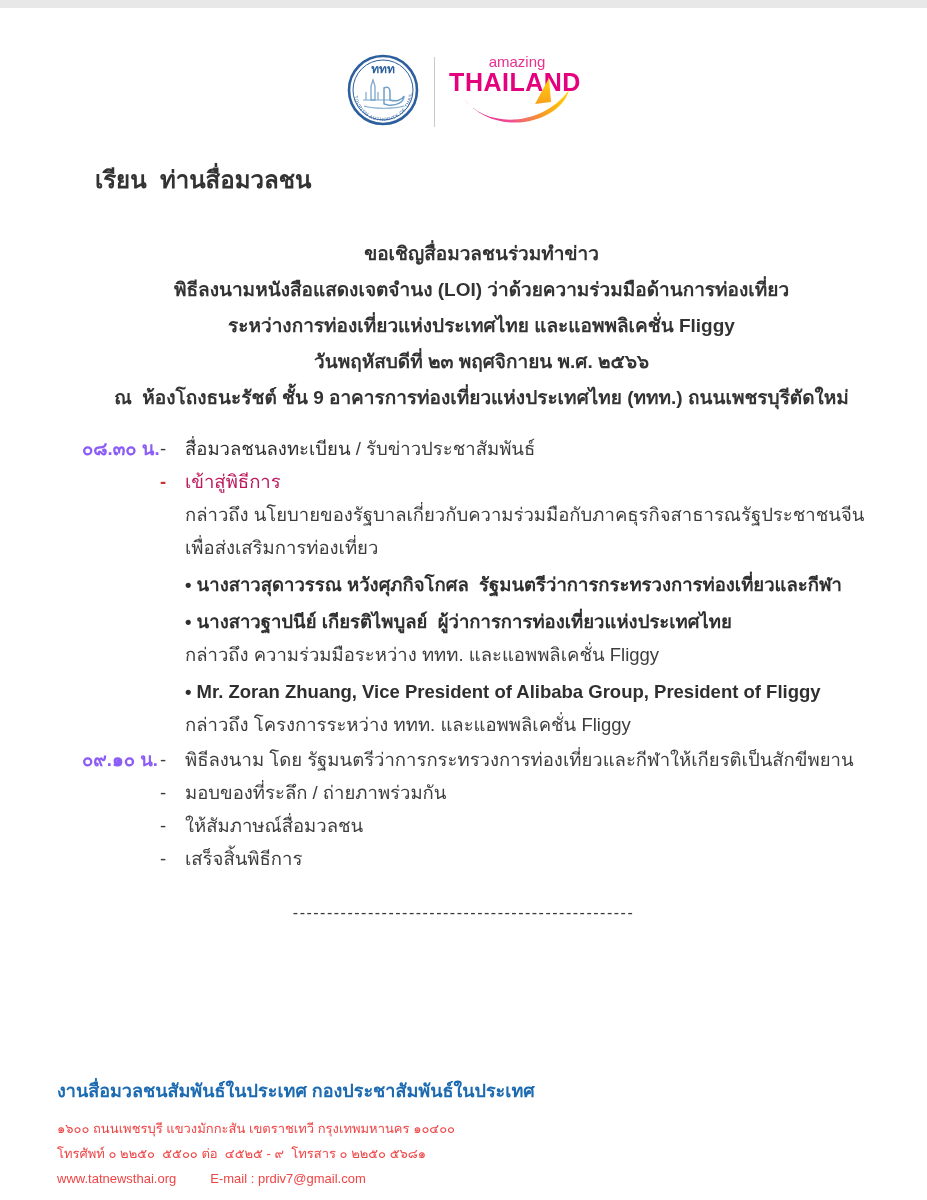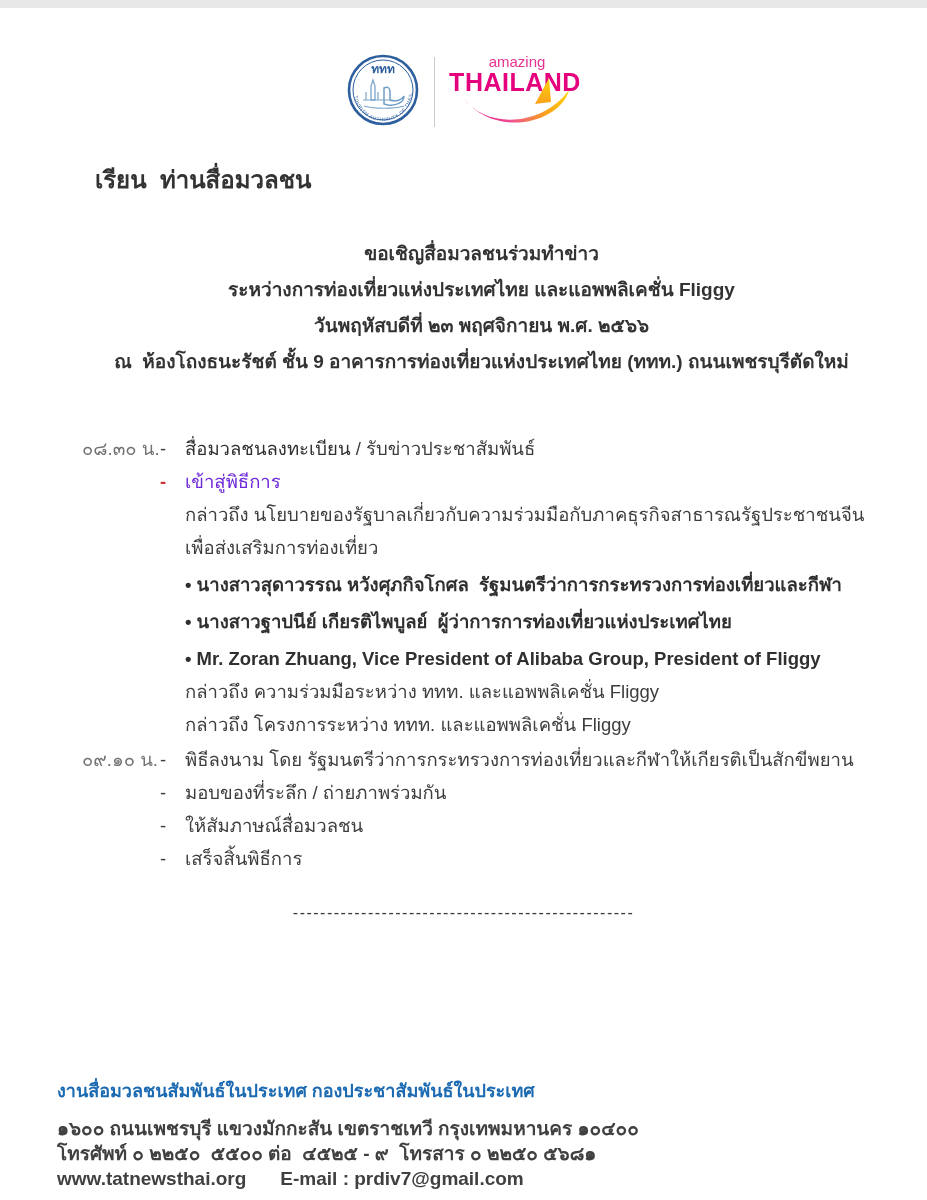--- a/index.html
+++ b/index.html
@@ -31,41 +31,41 @@
   .title-block{
     position:absolute;top:228px;left:0;right:0;
     text-align:center;font-weight:bold;color:#333;
     font-size:19px;
   }
   .title-block .tline{line-height:36px;padding-left:36px;}
 
   
   .schedule{position:absolute;top:424px;left:82px;width:800px;font-size:18.5px;}
   .srow{display:flex;align-items:flex-start;line-height:33px;}
-  .srow .time{width:78px;flex:0 0 78px;font-weight:normal;color:#737373;}
+  .srow .time{width:78px;flex:0 0 78px;font-weight:bold;color:#8b5cf6;}
   .srow .marker{width:25px;flex:0 0 25px;}
   .srow .txt{max-width:693px;}
   .srow.bullet-row{margin-top:4px;font-weight:bold;color:#2f2f2f;}
   .srow .bold{font-weight:normal;color:#2f2f2f;}
   .red-dash{color:#cc3333;font-weight:bold;}
-  .maroon{color:#6d28d9;}
+  .maroon{color:#be185d;}
 
   
   .separator{
     position:absolute;top:893px;left:0;right:0;
     text-align:center;font-size:16px;color:#3a3a3a;
     letter-spacing:1.5px;line-height:24px;
   }
 
   
   .footer{position:absolute;left:57px;top:1068px;}
   .footer .f-title{
     font-size:18px;font-weight:bold;color:#1b6ab2;margin-bottom:11px;
   }
-  .footer .f-line{font-size:19px;color:#404040;line-height:25px;font-weight:bold;}
+  .footer .f-line{font-size:13px;color:#ef4444;line-height:25px;}
   .footer .f-web{margin-right:34px;}
 
   
   svg text{font-family:"Liberation Sans","DejaVu Sans",sans-serif;}
 </style>
 </head>
 <body>
 
 <div class="page">
 
@@ -108,20 +108,21 @@
       <text x="68" y="39" text-anchor="middle" font-size="25" font-weight="bold" letter-spacing="0.5" fill="#e5007d">THAILAND</text>
       <path d="M16,46 C40,78 96,74 122,38 C114,70 50,88 16,46 Z" fill="url(#swoosh)"></path>
       <polygon points="88,52 102,26 104,50" fill="url(#flick)"></polygon>
     </svg>
   </div>
 
   <div class="salutation pre">เรียน  ท่านสื่อมวลชน</div>
 
   <div class="title-block">
     <div class="tline pre">ขอเชิญสื่อมวลชนร่วมทำข่าว</div>
+    <div class="tline pre">พิธีลงนามหนังสือแสดงเจตจำนง (LOI) ว่าด้วยความร่วมมือด้านการท่องเที่ยว</div>
     <div class="tline pre">ระหว่างการท่องเที่ยวแห่งประเทศไทย และแอพพลิเคชั่น Fliggy</div>
     <div class="tline pre">วันพฤหัสบดีที่ ๒๓ พฤศจิกายน พ.ศ. ๒๕๖๖</div>
     <div class="tline pre">ณ  ห้องโถงธนะรัชต์ ชั้น 9 อาคารการท่องเที่ยวแห่งประเทศไทย (ททท.) ถนนเพชรบุรีตัดใหม่</div>
   </div>
 
   <div class="schedule">
 
     <div class="srow">
       <span class="time">๐๘.๓๐ น.</span>
       <span class="marker">-</span>
@@ -145,30 +146,30 @@
       <span class="marker"></span>
       <span class="txt pre">• นางสาวสุดาวรรณ หวังศุภกิจโกศล  รัฐมนตรีว่าการกระทรวงการท่องเที่ยวและกีฬา</span>
     </div>
 
     <div class="srow bullet-row">
       <span class="time"></span>
       <span class="marker"></span>
       <span class="txt pre">• นางสาวฐาปนีย์ เกียรติไพบูลย์  ผู้ว่าการการท่องเที่ยวแห่งประเทศไทย</span>
     </div>
 
+    <div class="srow">
+      <span class="time"></span>
+      <span class="marker"></span>
+      <span class="txt pre">กล่าวถึง ความร่วมมือระหว่าง ททท. และแอพพลิเคชั่น Fliggy</span>
+    </div>
+
     <div class="srow bullet-row">
       <span class="time"></span>
       <span class="marker"></span>
       <span class="txt pre">• Mr. Zoran Zhuang, Vice President of Alibaba Group, President of Fliggy</span>
-    </div>
-
-    <div class="srow">
-      <span class="time"></span>
-      <span class="marker"></span>
-      <span class="txt pre">กล่าวถึง ความร่วมมือระหว่าง ททท. และแอพพลิเคชั่น Fliggy</span>
     </div>
 
     <div class="srow">
       <span class="time"></span>
       <span class="marker"></span>
       <span class="txt pre">กล่าวถึง โครงการระหว่าง ททท. และแอพพลิเคชั่น Fliggy</span>
     </div>
 
     <div class="srow" style="margin-top:2px;">
       <span class="time">๐๙.๑๐ น.</span>

